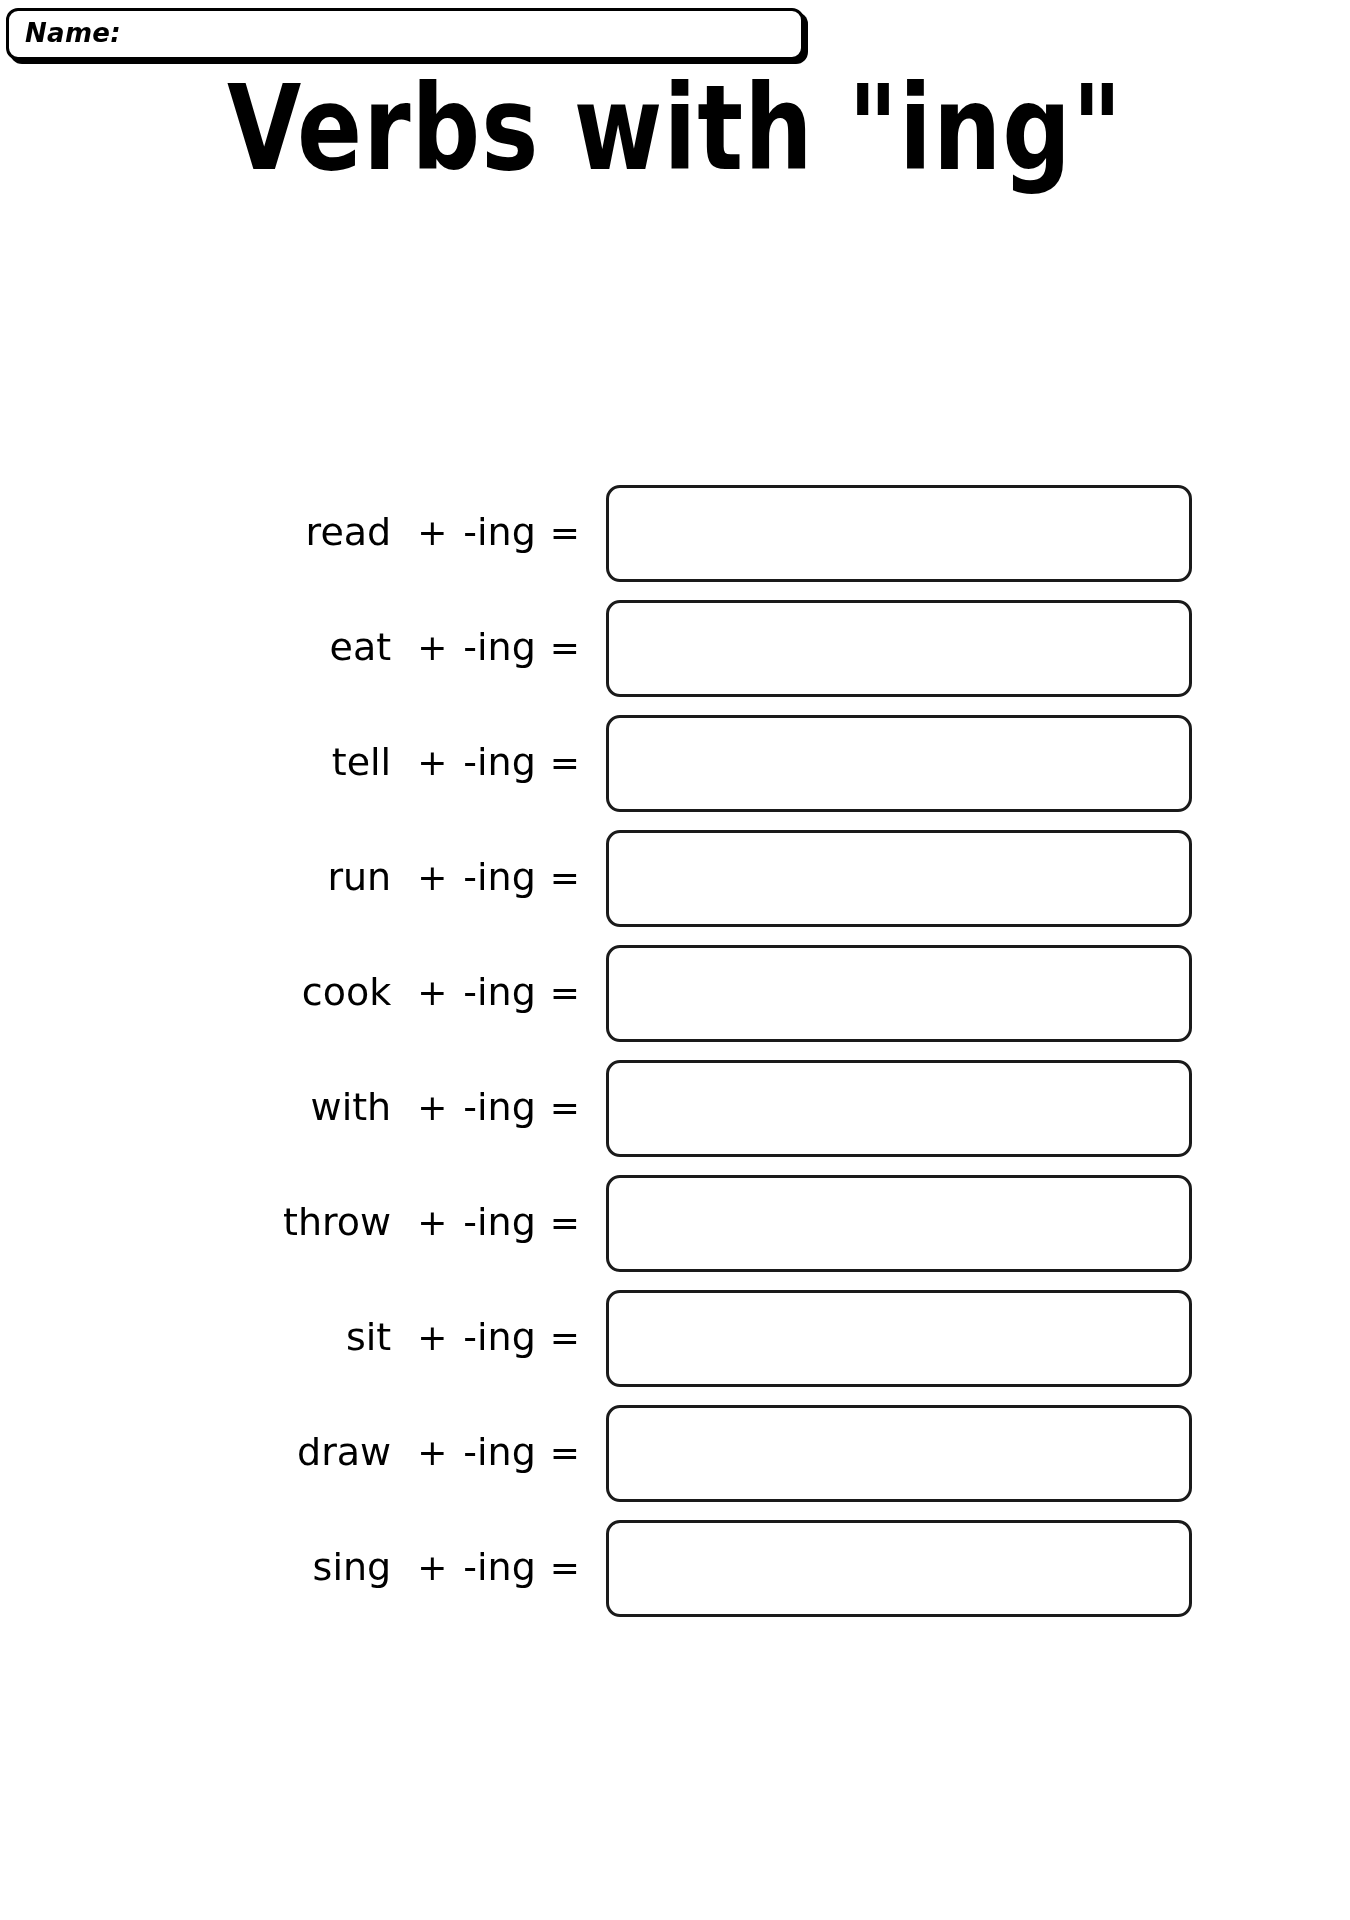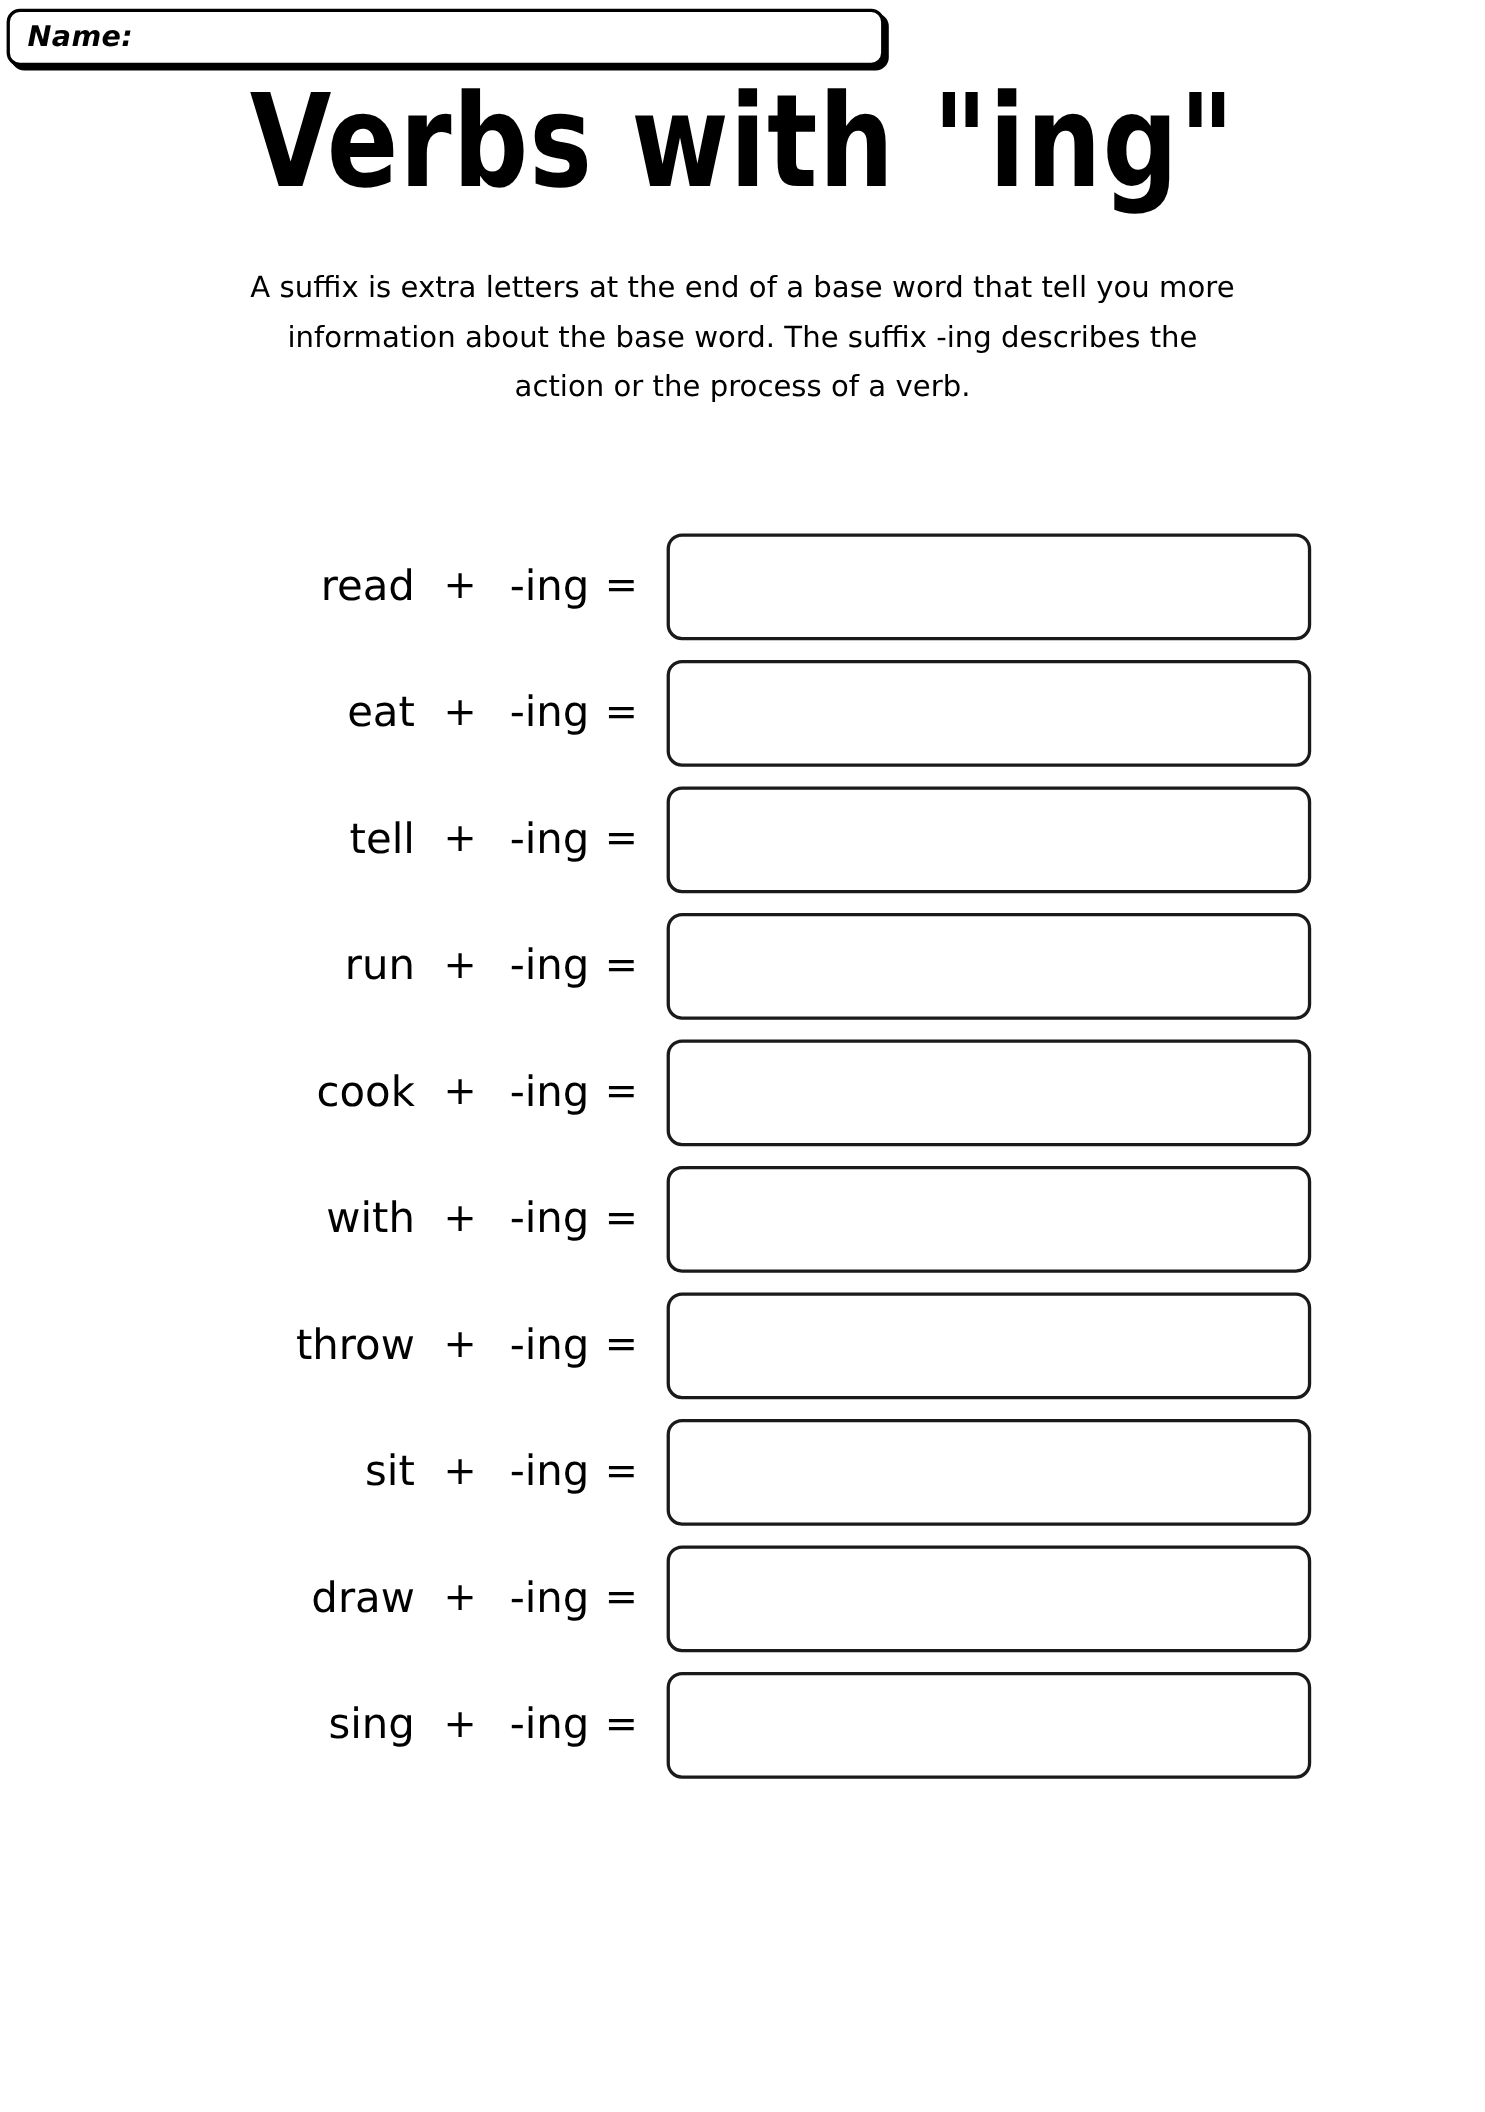--- a/index.html
+++ b/index.html
@@ -139,21 +139,21 @@
   }
   .base-word {
     text-align: right;
     font-size: 38px;
   }
   .plus-sign {
     margin-left: 26px;
     font-size: 36px;
   }
   .suffix-text {
-    margin-left: 30px;
+    margin-left: 16px;
     font-size: 38px;
   }
   .equals-sign {
     margin-left: 14px;
     font-size: 36px;
   }
   .answer-box {
     position: absolute;
     left: 606px;
     top: 5px;
@@ -171,21 +171,20 @@
 <div class="sheet">
 
   <div class="header-row">
     <div class="field-box name">
       <span class="field-label">Name:</span>
     </div>
   </div>
 
   <div class="title">Verbs with "ing"</div>
 
-  <p class="intro">A suffix is extra letters at the end of a base word that tell you more information about the base word. The suffix -ing describes the action or the process of a verb.</p>
 
 
   <div class="rows" id="exercise-list">
       <div class="row">
         <div class="equation">
           <span class="base-word">read</span>
           <span class="plus-sign">+</span>
           <span class="suffix-text">-ing</span>
           <span class="equals-sign">=</span>
         </div>

